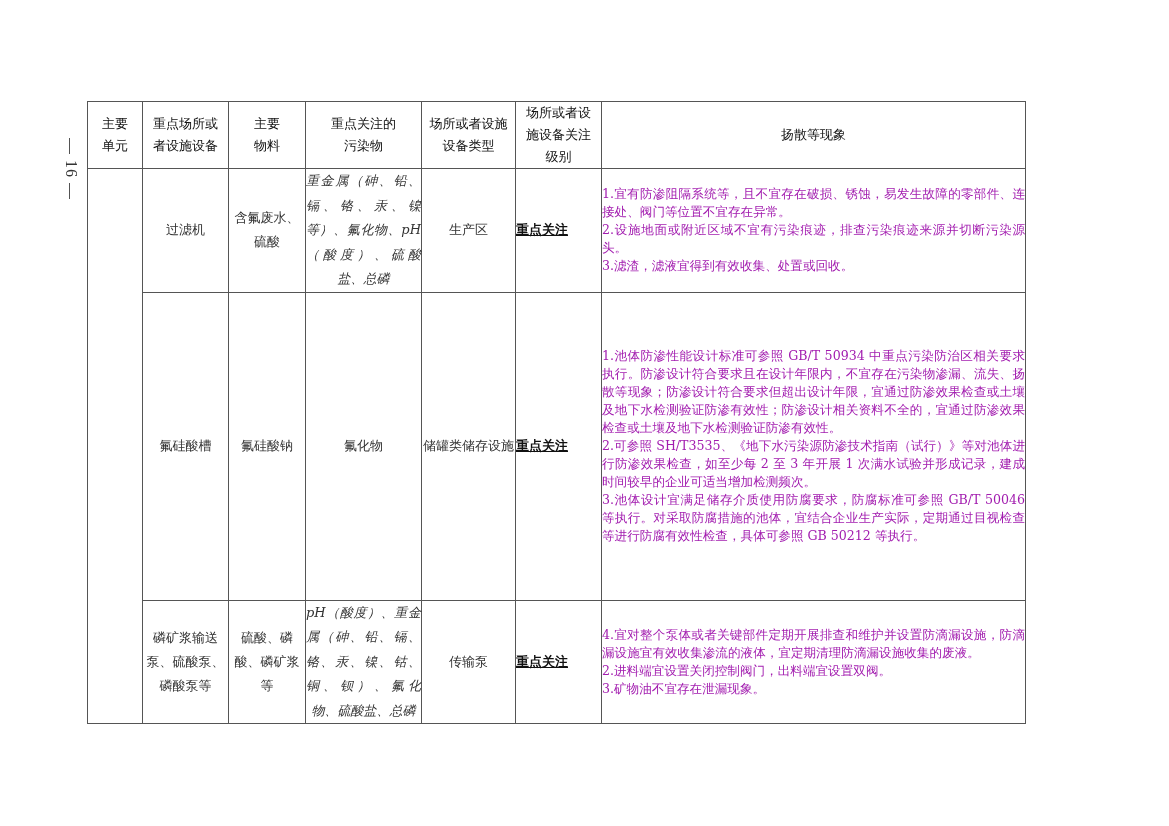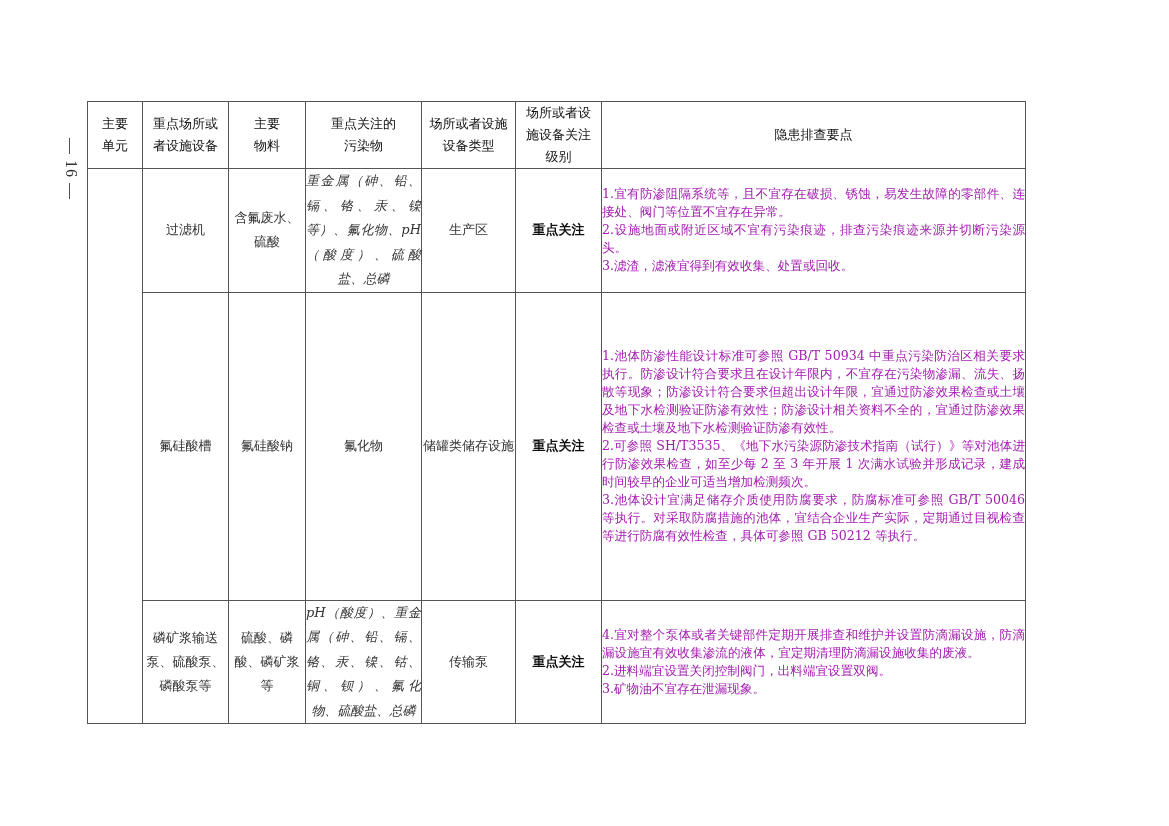--- a/index.html
+++ b/index.html
@@ -8,22 +8,22 @@
   .page-num { position: absolute; left: 44px; top: 138px; width: 90px; height: 20px;
               transform: rotate(90deg); transform-origin: 0 0; left: 80px;
               font-size: 16px; color: #333; white-space: nowrap; letter-spacing: 1px;
               font-family: "Liberation Serif", serif; }
   table.main { position: absolute; left: 87px; top: 101px; border-collapse: collapse;
                table-layout: fixed; width: 938px; }
   table.main td, table.main th { border: 1px solid #555; padding: 0; vertical-align: middle; }
   th { font-family: "DejaVu Sans", "Liberation Sans", sans-serif; font-weight: normal;
        font-size: 13px; line-height: 22px; text-align: center; color: #111; }
   td.c { text-align: center; font-size: 13px; line-height: 24px; color: #333; padding: 0 2px; }
-  td.lvl { text-align: center; font-size: 13px; font-weight: bold; color: #111;
-           font-family: "DejaVu Sans", "Liberation Sans", sans-serif; }
+  td.lvl { font-size: 13px; font-weight: bold; color: #111;
+           font-family: "DejaVu Sans", "Liberation Sans", sans-serif; text-decoration: underline; }
   td.pts { font-size: 12.6px; line-height: 18px; text-align: justify; padding: 0 0 0 1px; color: #a21caf; }
   td.pts div { margin: 0; }
   td.pol { text-align: justify; text-align-last: center; font-size: 13px; line-height: 24.5px; padding: 0; font-style: italic; }
 </style>
 </head>
 <body>
 
 <div class="page-num">— 16 —</div>
 
 <table class="main">
@@ -44,21 +44,21 @@
 者设施设备</span></th>
     <th><span style="white-space:pre-line">主要
 物料</span></th>
     <th><span style="white-space:pre-line">重点关注的
 污染物</span></th>
     <th><span style="white-space:pre-line">场所或者设施
 设备类型</span></th>
     <th><span style="white-space:pre-line;line-height:20px">场所或者设
 施设备关注
 级别</span></th>
-    <th><span>隐患排查要点</span></th>
+    <th><span>扬散等现象</span></th>
   </tr>
 
   <tr style="height:119px">
     <td class="c" rowspan="3"></td>
     <td class="c">过滤机</td>
     <td class="c">含氟废水、硫酸</td>
     <td class="c pol">重金属（砷、铅、镉、铬、汞、镍等）、氟化物、pH（酸度）、硫酸盐、总磷</td>
     <td class="c">生产区</td>
     <td class="lvl">重点关注</td>
     <td class="pts">

